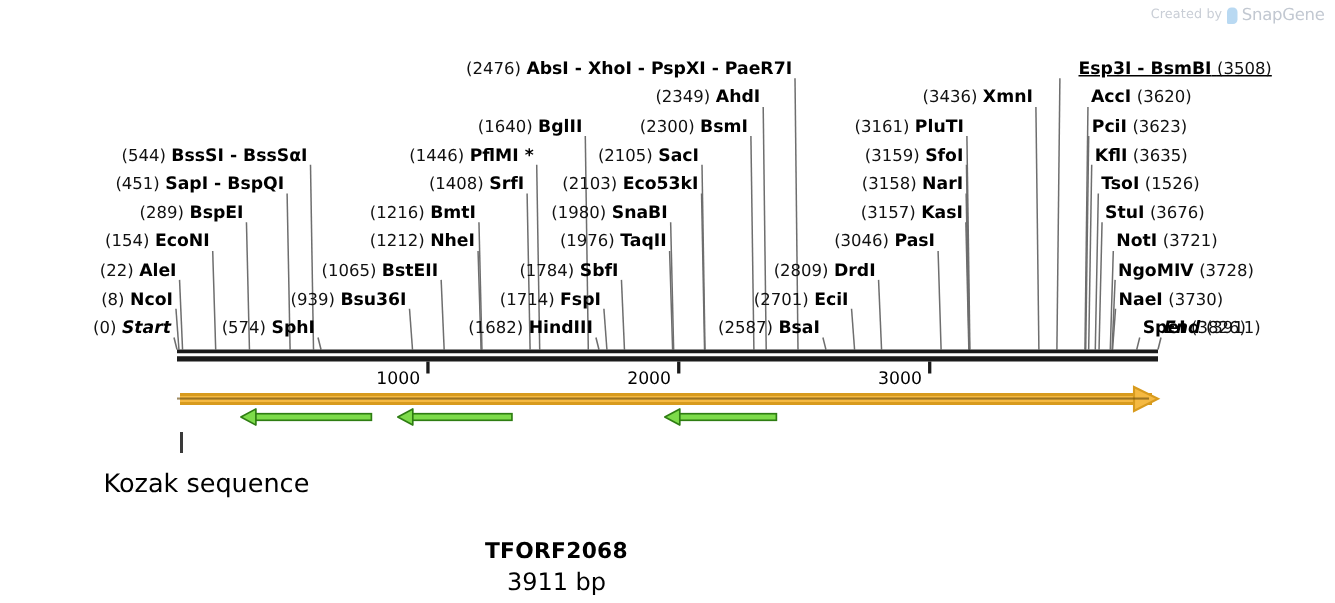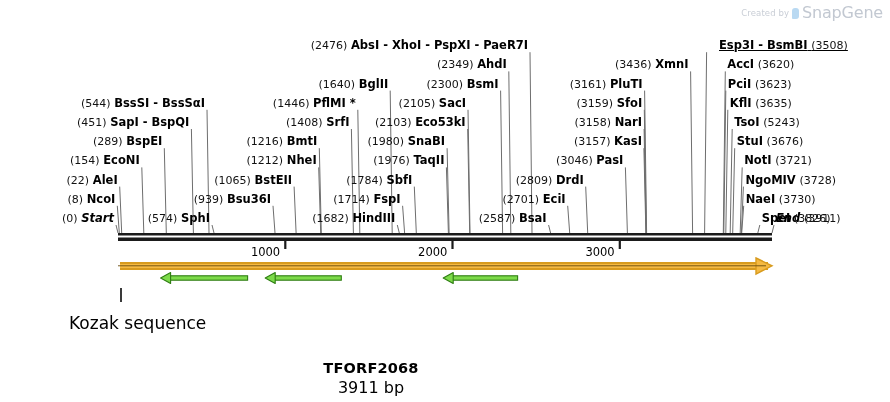--- a/index.html
+++ b/index.html
@@ -48,21 +48,21 @@
     top: 3px;
     display: flex;
     align-items: center;
     gap: 3px;
     font-size: 8.5px;
     color: #c9ced6;
     font-family: "DejaVu Sans", sans-serif;
     letter-spacing: .1px;
   }
   #watermark .sg {
-    font-size: 16px;
+    font-size: 11px;
     color: #c2c8d1;
     font-weight: 500;
     letter-spacing: -.2px;
   }
   #watermark .sg-mark {
     display: inline-block;
     width: 7px; height: 11px;
     background: #b9d9f2;
     border-radius: 3px 3px 3px 1px;
     position: relative;
@@ -236,21 +236,21 @@
     <div class="lbl" style="left: 556.104px; top: 154.4px;"><span class="pos">(3046)</span> <span class="enz">PasI</span></div>
     <div class="lbl" style="left: 573.884px; top: 135.2px;"><span class="pos">(3157)</span> <span class="enz">KasI</span></div>
     <div class="lbl" style="left: 574.505px; top: 116px;"><span class="pos">(3158)</span> <span class="enz">NarI</span></div>
     <div class="lbl" style="left: 576.547px; top: 96.8px;"><span class="pos">(3159)</span> <span class="enz">SfoI</span></div>
     <div class="lbl" style="left: 569.663px; top: 77.6px;"><span class="pos">(3161)</span> <span class="enz">PluTI</span></div>
     <div class="lbl" style="left: 615.008px; top: 58.4px;"><span class="pos">(3436)</span> <span class="enz">XmnI</span></div>
     <div class="lbl" style="left: 719px; top: 39.2px; text-decoration: underline;"><span class="enz">Esp3I - BsmBI</span> <span class="pos">(3508)</span></div>
     <div class="lbl" style="left: 727.339px; top: 58.4px;"><span class="enz">AccI</span> <span class="pos">(3620)</span></div>
     <div class="lbl" style="left: 727.84px; top: 77.6px;"><span class="enz">PciI</span> <span class="pos">(3623)</span></div>
     <div class="lbl" style="left: 729.847px; top: 96.8px;"><span class="enz">KflI</span> <span class="pos">(3635)</span></div>
-    <div class="lbl" style="left: 734.195px; top: 116px;"><span class="enz">TsoI</span> <span class="pos">(5243)</span></div>
+    <div class="lbl" style="left: 734.195px; top: 116px;"><span class="enz">TsoI</span> <span class="pos">(1526)</span></div>
     <div class="lbl" style="left: 736.703px; top: 135.2px;"><span class="enz">StuI</span> <span class="pos">(3676)</span></div>
     <div class="lbl" style="left: 744.228px; top: 154.4px;"><span class="enz">NotI</span> <span class="pos">(3721)</span></div>
     <div class="lbl" style="left: 745.399px; top: 173.6px;"><span class="enz">NgoMIV</span> <span class="pos">(3728)</span></div>
     <div class="lbl" style="left: 745.733px; top: 192.8px;"><span class="enz">NaeI</span> <span class="pos">(3730)</span></div>
     <div class="lbl" style="left: 761.786px; top: 212px;"><span class="enz">SpeI</span> <span class="pos">(3826)</span></div>
     <div class="lbl" style="left: 776px; top: 212px;"><span class="enz ital">End</span> <span class="pos">(3911)</span></div>
   </div>
 
 <div id="titleblock">
   <div class="name">TFORF2068</div>

